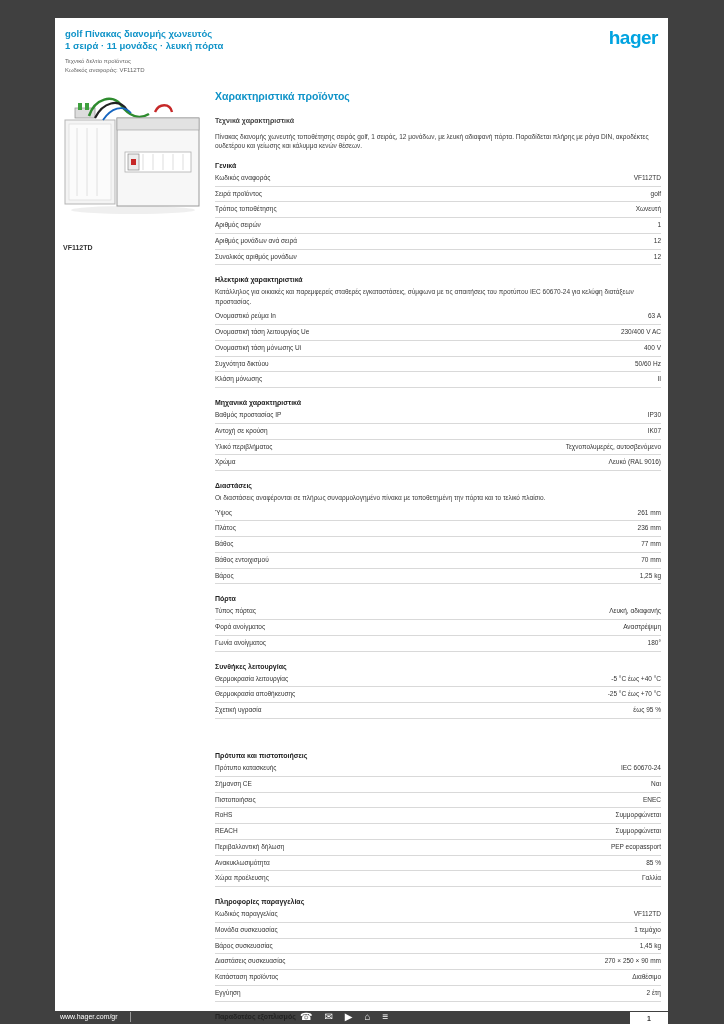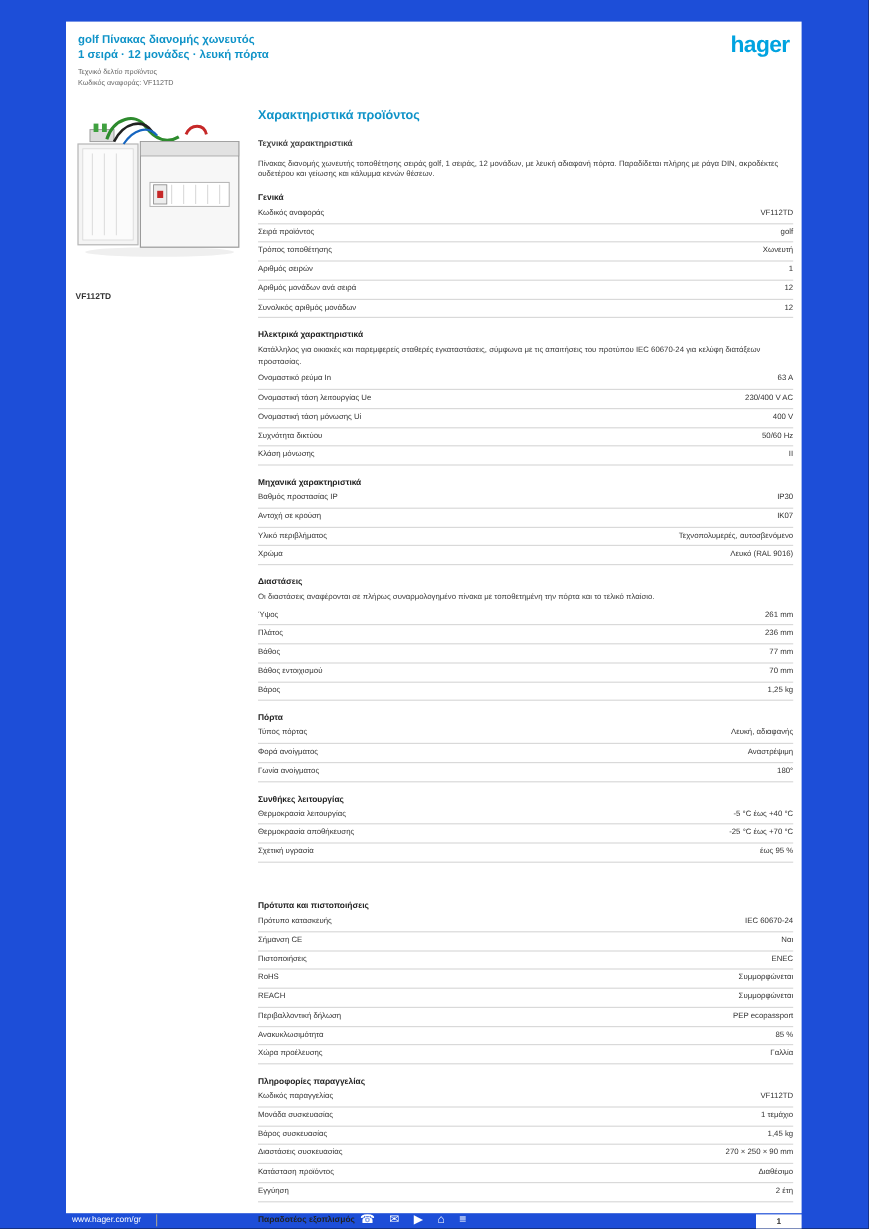--- a/index.html
+++ b/index.html
@@ -1,17 +1,17 @@
 <!DOCTYPE html>
 <html><head>
 <meta charset="utf-8">
 <style>
   html,body{margin:0;padding:0;background:#000;}
   .canvas{
-    position:relative;width:724px;height:1024px;background:#1d4ed8;
+    position:relative;width:724px;height:1024px;background:#404040;
     font-family:"Liberation Sans",sans-serif;overflow:hidden;margin:0 auto;
   }
   .sheet{position:absolute;left:55px;top:18px;width:613px;height:993px;background:#ffffff;}
 
   
   .sheet-header{position:absolute;left:10px;top:10px;right:10px;height:60px;}
   .title-line{color:#0f93c8;font-weight:bold;font-size:9.5px;line-height:1.3;}
   .meta{color:#666;font-size:6px;line-height:1.5;margin-top:4px;}
   .logo{position:absolute;right:0;top:0;font-size:19px;font-weight:bold;color:#00a3e0;letter-spacing:-0.5px;line-height:1;}
 
@@ -43,21 +43,21 @@
     color:#333;font-size:7px;font-weight:bold;display:flex;align-items:center;justify-content:center;}
 </style>
 </head>
 <body>
 
 <div class="canvas">
   <div class="sheet">
 
     <div class="sheet-header">
       <div class="title-line">golf Πίνακας διανομής χωνευτός</div>
-      <div class="title-line">1 σειρά · 12 μονάδες · λευκή πόρτα</div>
+      <div class="title-line">1 σειρά · 11 μονάδες · λευκή πόρτα</div>
       <div class="meta">
         <div>Τεχνικό δελτίο προϊόντος</div>
         <div>Κωδικός αναφοράς: VF112TD</div>
       </div>
       <div class="logo">hager</div>
     </div>
 
     <div class="product">
       <div class="product-img">
         <svg viewBox="0 0 148 128" width="148" height="128">

